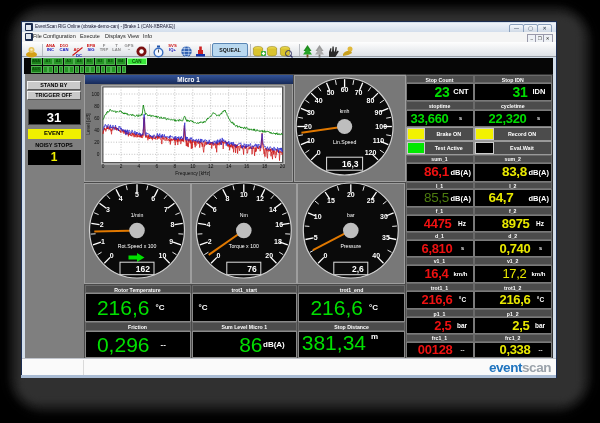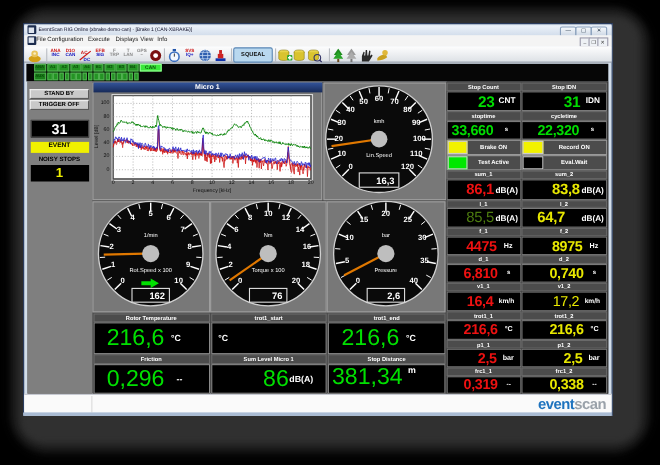--- a/index.html
+++ b/index.html
@@ -540,18 +540,18 @@
     <div style="flex:1;text-align:right;color:#ee1111;font-size:13px;font-weight:bold;letter-spacing:-0.3px;line-height:1">2,5</div>
     <div style="width:21px;text-align:center;color:#fff;font-size:6.5px;font-weight:bold">bar</div>
   </div>
 <div style="position:absolute;left:474px;top:316.5px;width:77.5px;height:17.5px;background:#000;border:0.5px solid #7a7a7a;box-sizing:border-box;display:flex;align-items:center;">
     <div style="flex:1;text-align:right;color:#e8e800;font-size:13px;font-weight:bold;letter-spacing:-0.3px;line-height:1">2,5</div>
     <div style="width:21px;text-align:center;color:#fff;font-size:6.5px;font-weight:bold">bar</div>
   </div>
 <div style="position:absolute;left:405.5px;top:334px;width:68px;height:7.5px;background:#4c4c4c;border:0.5px solid #6a6a6a;box-sizing:border-box;color:#fff;font-size:5.2px;font-weight:bold;text-align:center;line-height:7.5px">frc1_1</div>
 <div style="position:absolute;left:474px;top:334px;width:77.5px;height:7.5px;background:#4c4c4c;border:0.5px solid #6a6a6a;box-sizing:border-box;color:#fff;font-size:5.2px;font-weight:bold;text-align:center;line-height:7.5px">frc1_2</div>
 <div style="position:absolute;left:405.5px;top:341.5px;width:68px;height:16.5px;background:#000;border:0.5px solid #7a7a7a;box-sizing:border-box;display:flex;align-items:center;">
-    <div style="flex:1;text-align:right;color:#ee1111;font-size:13px;font-weight:bold;letter-spacing:-0.3px;line-height:1">0,319</div>
+    <div style="flex:1;text-align:right;color:#ee1111;font-size:13px;font-weight:bold;letter-spacing:-0.3px;line-height:1">00128</div>
     <div style="width:20px;text-align:center;color:#fff;font-size:6px;font-weight:bold">--</div>
   </div>
 <div style="position:absolute;left:474px;top:341.5px;width:77.5px;height:16.5px;background:#000;border:0.5px solid #7a7a7a;box-sizing:border-box;display:flex;align-items:center;">
     <div style="flex:1;text-align:right;color:#e8e800;font-size:13px;font-weight:bold;letter-spacing:-0.3px;line-height:1">0,338</div>
     <div style="width:20px;text-align:center;color:#fff;font-size:6px;font-weight:bold">--</div>
   </div>
 </body></html>

